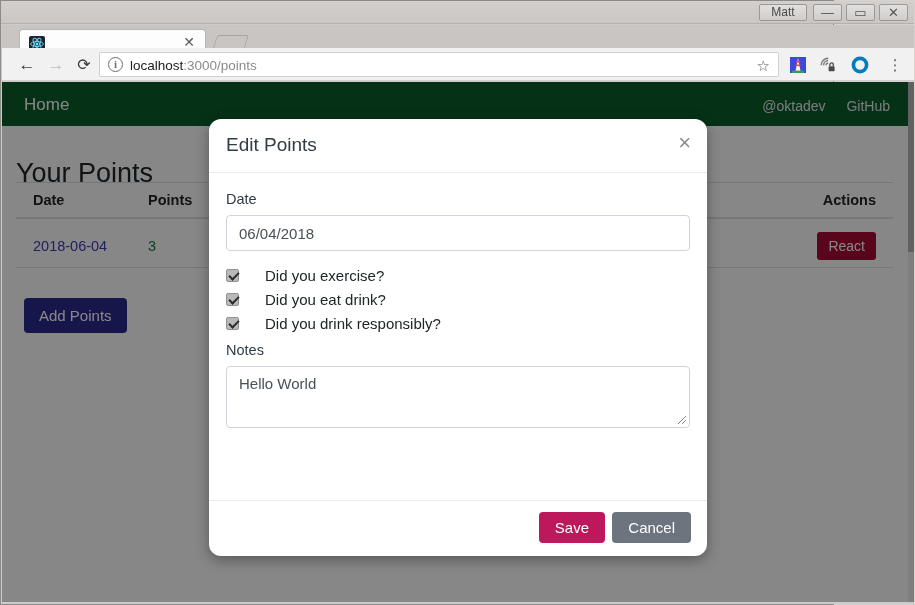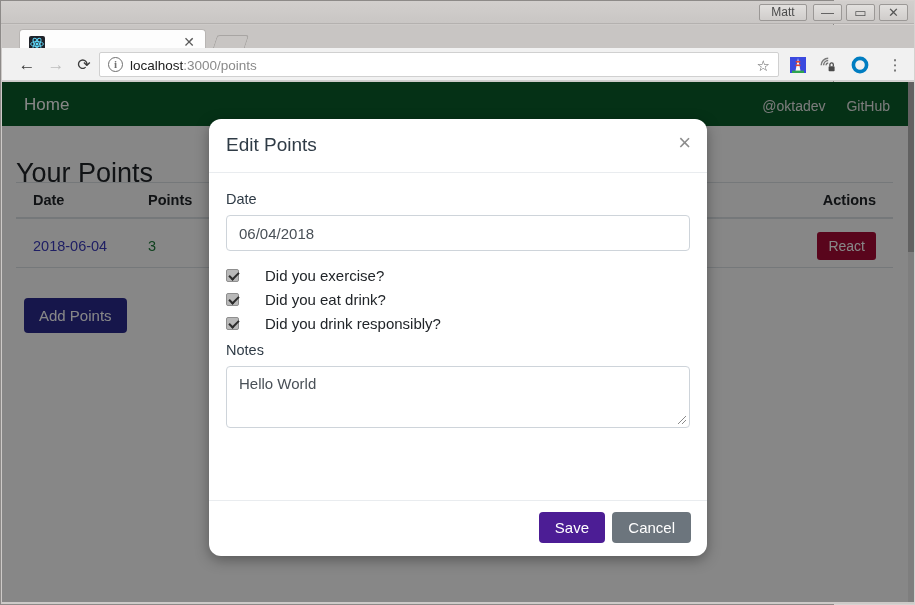--- a/index.html
+++ b/index.html
@@ -491,21 +491,21 @@
         <div id="notes-wrap">
           <textarea id="notes-area" style="">Hello World</textarea>
           <svg id="resize-grip" viewBox="0 0 10 10">
             <line x1="9" y1="1" x2="1" y2="9" stroke="#8a8a8a" stroke-width="1"></line>
             <line x1="9" y1="5" x2="5" y2="9" stroke="#8a8a8a" stroke-width="1"></line>
           </svg>
         </div>
       </div>
 
       <div id="modal-footer">
-        <button class="modal-btn" id="btn-save" style="background: #4c1d95;">Save</button>
+        <button class="modal-btn" id="btn-save" style="background: #be185d;">Save</button>
         <button class="modal-btn" id="btn-cancel" style="background: rgb(108, 117, 125);">Cancel</button>
       </div>
 
     </div>
   </div>
 
   <div id="win-bottom"></div>
 </div>
 
 </body></html>

